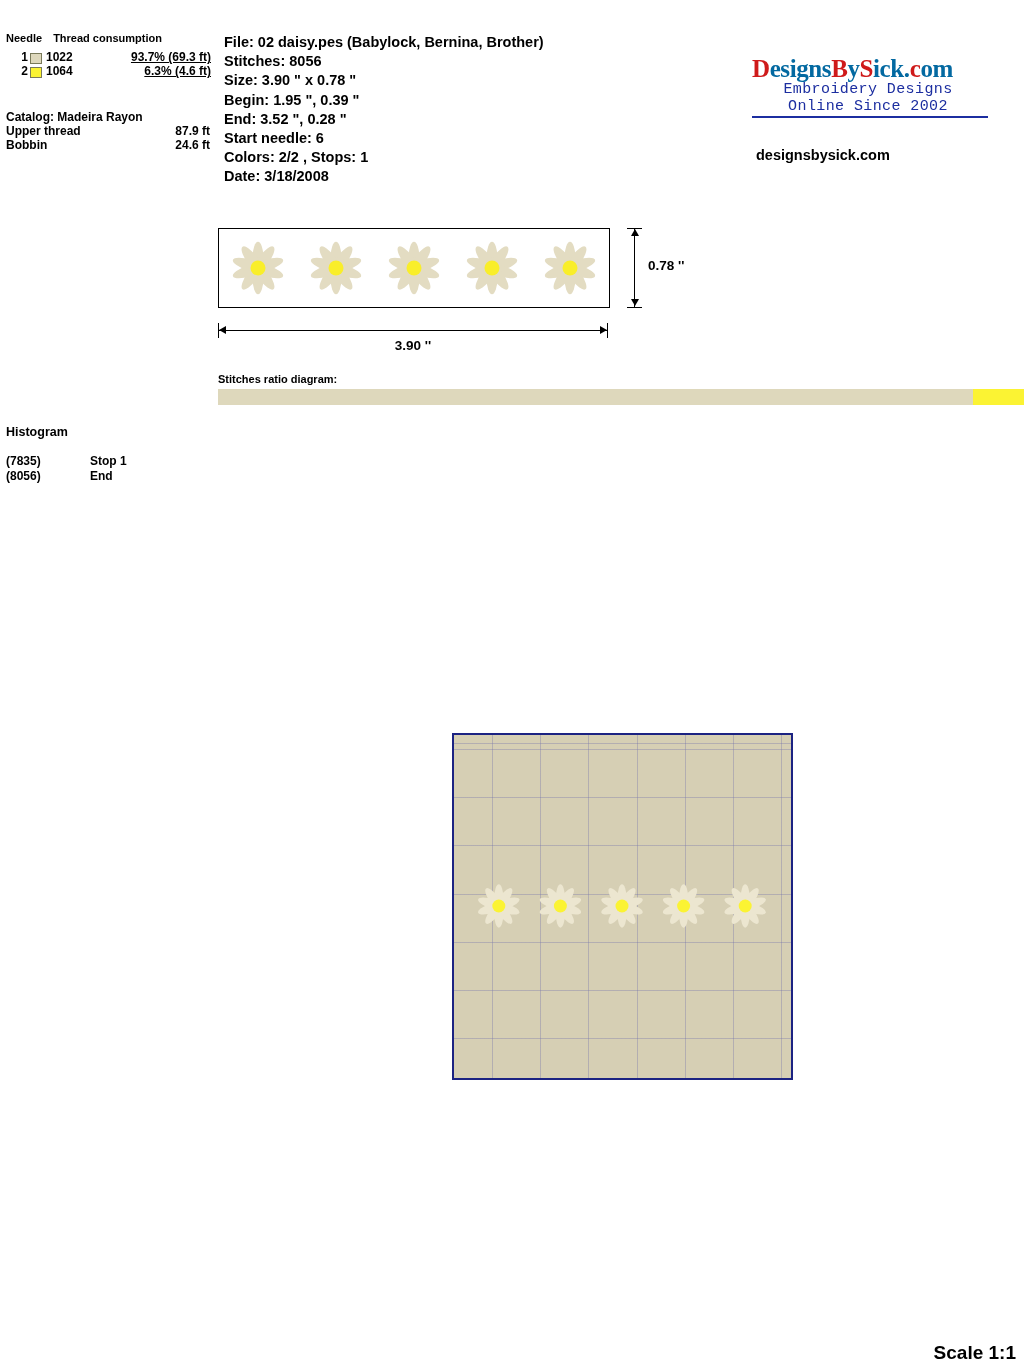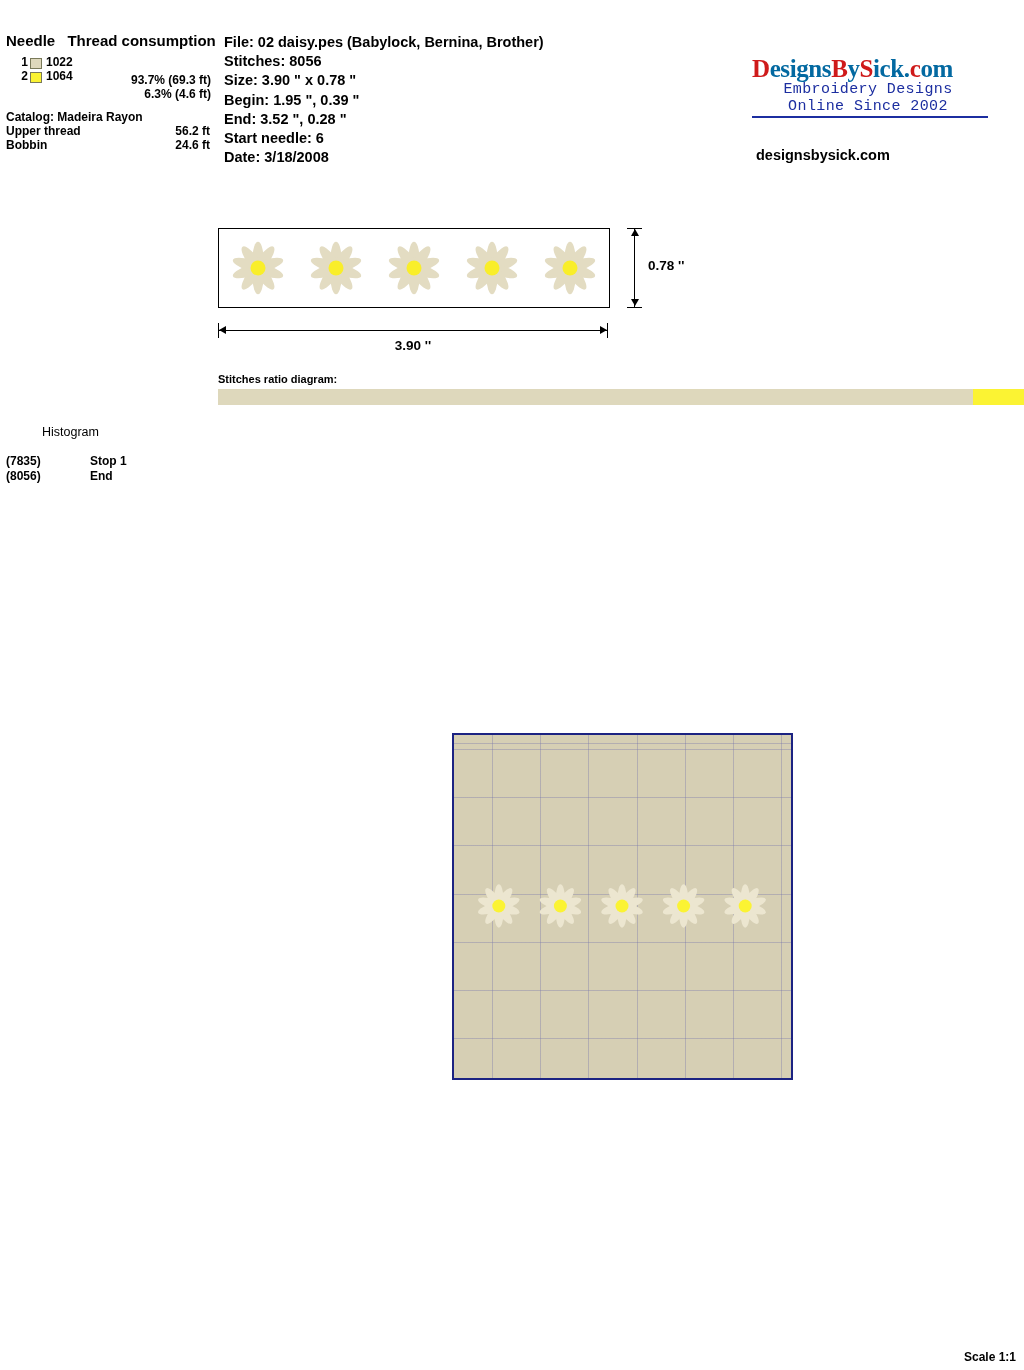--- a/index.html
+++ b/index.html
@@ -17,21 +17,21 @@
   }
 
   
   .needle-block {
     position: absolute;
     left: 6px;
     top: 32px;
     width: 210px;
   }
   .needle-head {
-    font-size: 15px;
+    font-size: 11px;
     font-weight: bold;
     white-space: nowrap;
   }
   .needle-head .c1 { display:inline-block; }
   .needle-head .c2 { display:inline-block; margin-left: 8px; }
 
   .needle-row {
     font-size: 12px;
     font-weight: bold;
     position: relative;
@@ -45,22 +45,22 @@
   }
   .needle-row .swatch {
     position: absolute; left: 24px; top: 3px;
     width: 10px; height: 9px;
     border: 1px solid #7a7a5a;
   }
   .needle-row .code {
     position: absolute; left: 40px; top: 0;
   }
   .needle-row .pct {
-    position: absolute; left: 100px; top: 18px;
-    width: 105px; text-align: right;
+    position: absolute; left: 100px; top: 0;
+    width: 105px; text-align: right; text-decoration: underline;
   }
 
   .catalog-block {
     position: absolute;
     left: 6px;
     top: 110px;
     width: 210px;
     font-size: 12px;
     font-weight: bold;
   }
@@ -256,22 +256,21 @@
     display: flex;
   }
   .ratio-seg { height: 100%; }
 
   
   .hist-title {
     position: absolute;
     left: 6px;
     top: 425px;
     font-size: 12.5px;
-    font-weight: normal;
-    margin-left: 36px;
+    font-weight: bold;
   }
   .hist-list {
     position: absolute;
     left: 6px;
     top: 454px;
     font-size: 12px;
     font-weight: bold;
   }
   .hist-row {
     position: relative;
@@ -314,21 +313,21 @@
     top: 140px;
     width: 308px;
     height: 62px;
   }
 
   
   .scale-text {
     position: absolute;
     right: 8px;
     bottom: 6px;
-    font-size: 12px;
+    font-size: 19px;
     font-weight: bold;
     white-space: nowrap;
   }
 </style>
 </head>
 <body>
 
 <div class="needle-block">
   <div class="needle-head">
     <span class="c1">Needle</span>
@@ -350,35 +349,36 @@
     <span class="pct">6.3% (4.6 ft)</span>
   </div>
 </div>
 
 <div class="catalog-block">
   <div class="catalog-line">
     <span class="lbl">Catalog: Madeira Rayon</span>
   </div>
   <div class="catalog-line">
     <span class="lbl">Upper thread</span>
-    <span class="val">56.2 ft</span>
+    <span class="val">87.9 ft</span>
   </div>
   <div class="catalog-line">
     <span class="lbl">Bobbin</span>
     <span class="val">24.6 ft</span>
   </div>
 </div>
 
 <div class="info-block">
   <div>File: 02 daisy.pes  (Babylock, Bernina, Brother)</div>
   <div>Stitches: 8056</div>
   <div>Size: 3.90 " x 0.78 "</div>
   <div>Begin: 1.95 ", 0.39 "</div>
   <div>End: 3.52 ", 0.28 "</div>
   <div>Start needle: 6</div>
+  <div>Colors: 2/2 , Stops: 1</div>
   <div>Date: 3/18/2008</div>
 </div>
 
 <div class="logo-wrap">
   <div class="logo-text">
     <span class="red">D</span><span class="blue">esigns</span><span class="red">B</span><span class="blue">y</span><span class="red">S</span><span class="blue">ick</span><span class="blue">.</span><span class="red">c</span><span class="blue">om</span>
   </div>
   <div class="logo-sub">Embroidery Designs Online Since 2002</div>
   <div class="logo-underline"></div>
 </div>

